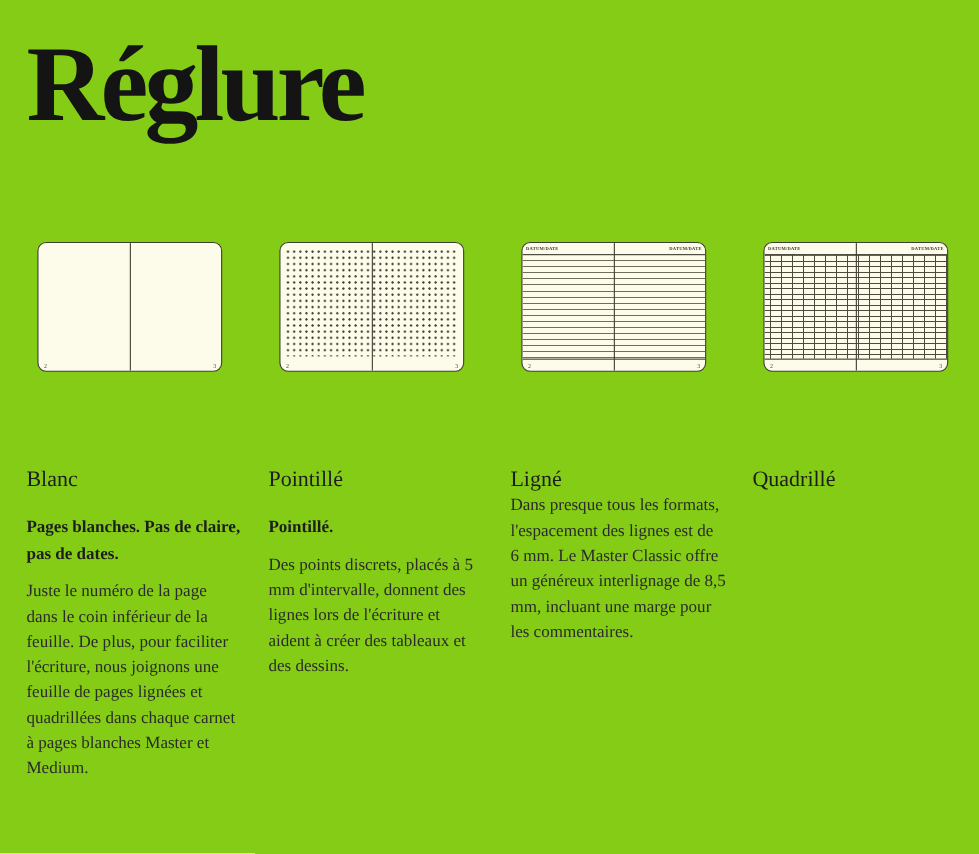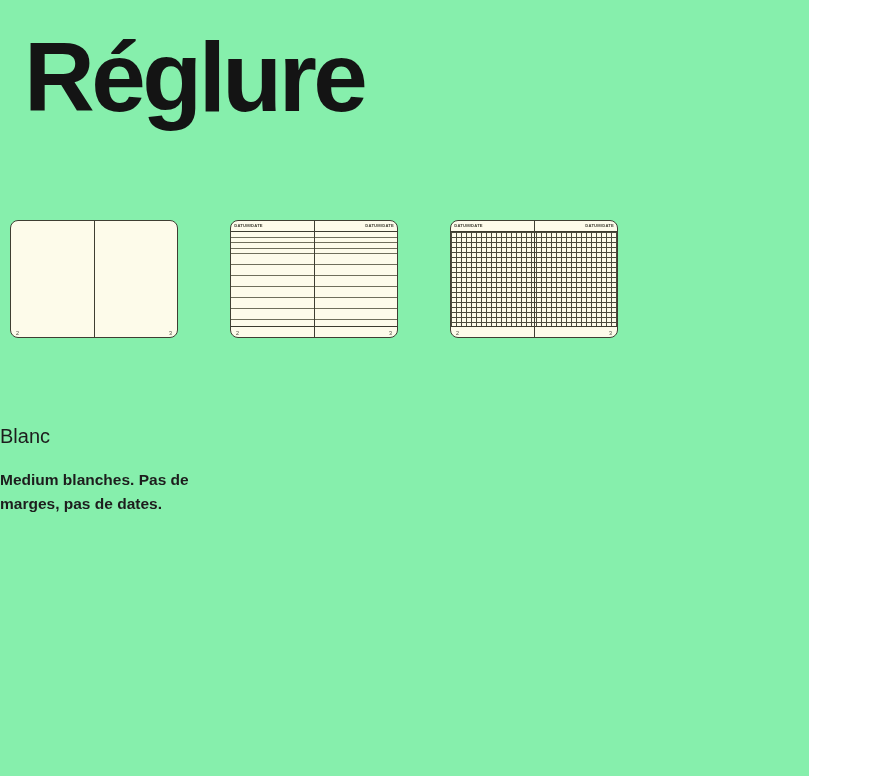--- a/index.html
+++ b/index.html
@@ -1,37 +1,38 @@
 <!DOCTYPE html>
 <html><head>
 <meta charset="utf-8">
 <style>
   * { box-sizing: border-box; }
   html, body { margin: 0; padding: 0; background: #ffffff; }
   .page {
     position: relative;
-    width: 809px;
+    width: 890px;
     height: 776px;
-    background: #86efac;
+    background: #84cc16;
     overflow: hidden;
-    font-family: Liberation Sans, sans-serif;
+    font-family: Liberation Serif, serif;
     color: #212121;
   }
   h1.title {
     margin: 28px 0 0 24px;
     font-size: 98px;
     line-height: 1;
     font-weight: 700;
     letter-spacing: -3.5px;
     color: #141414;
   }
   .grid {
     display: grid;
     grid-template-columns: repeat(4, 196px);
     column-gap: 24px;
+    padding-left: 24px;
     margin-top: 0;
   }
   
   .preview {
     position: relative;
     width: 168px;
     height: 118px;
     margin: 94px 0 0 10px;
     background: #FDFBEA;
     border: 1px solid #3F3E32;
@@ -132,54 +133,69 @@
 
   <div class="grid">
 
     <div class="card">
       <div class="preview">
         <div class="divider"></div>
         <span class="pagenum left">2</span>
         <span class="pagenum right">3</span>
       </div>
       <h2 class="ruling">Blanc</h2>
-      <p class="lead">Medium blanches. Pas de marges, pas de dates.</p>
-    </div>
-
+      <p class="lead">Pages blanches. Pas de claire, pas de dates.</p>
+      <p class="body">Juste le numéro de la page dans le coin inférieur de la feuille. De plus, pour faciliter l'écriture, nous joignons une feuille de pages lignées et quadrillées dans chaque carnet à pages blanches Master et Medium.</p>
+    </div>
+
+    <div class="card">
+      <div class="preview">
+        <div class="field-dots"></div>
+        <div class="divider"></div>
+        <span class="pagenum left">2</span>
+        <span class="pagenum right">3</span>
+      </div>
+      <h2 class="ruling">Pointillé</h2>
+      <p class="lead">Pointillé.</p>
+      <p class="body">Des points discrets, placés à 5 mm d'intervalle, donnent des lignes lors de l'écriture et aident à créer des tableaux et des dessins.</p>
+    </div>
 
     <div class="card">
       <div class="preview">
         <div class="field-lines"></div>
         <div class="band-top">
           <div class="half l">
               <span class="dd">DATUM/DATE</span>
             </div>
           <div class="half r">
               <span class="dd">DATUM/DATE</span>
             </div>
         </div>
         <div class="band-bottom"></div>
         <div class="divider"></div>
         <span class="pagenum left">2</span>
         <span class="pagenum right">3</span>
       </div>
+      <h2 class="ruling">Ligné</h2>
+      <p class="body">Dans presque tous les formats, l'espacement des lignes est de 6 mm. Le Master Classic offre un généreux interlignage de 8,5 mm, incluant une marge pour les commentaires.</p>
     </div>
 
     <div class="card">
       <div class="preview">
         <div class="field-grid"></div>
         <div class="band-top">
           <div class="half l">
               <span class="dd">DATUM/DATE</span>
             </div>
           <div class="half r">
               <span class="dd">DATUM/DATE</span>
             </div>
         </div>
         <div class="band-bottom"></div>
         <div class="divider"></div>
         <span class="pagenum left">2</span>
         <span class="pagenum right">3</span>
       </div>
+      <h2 class="ruling">Quadrillé</h2>
     </div>
 
   </div>
 </div>
 
 </body></html>

